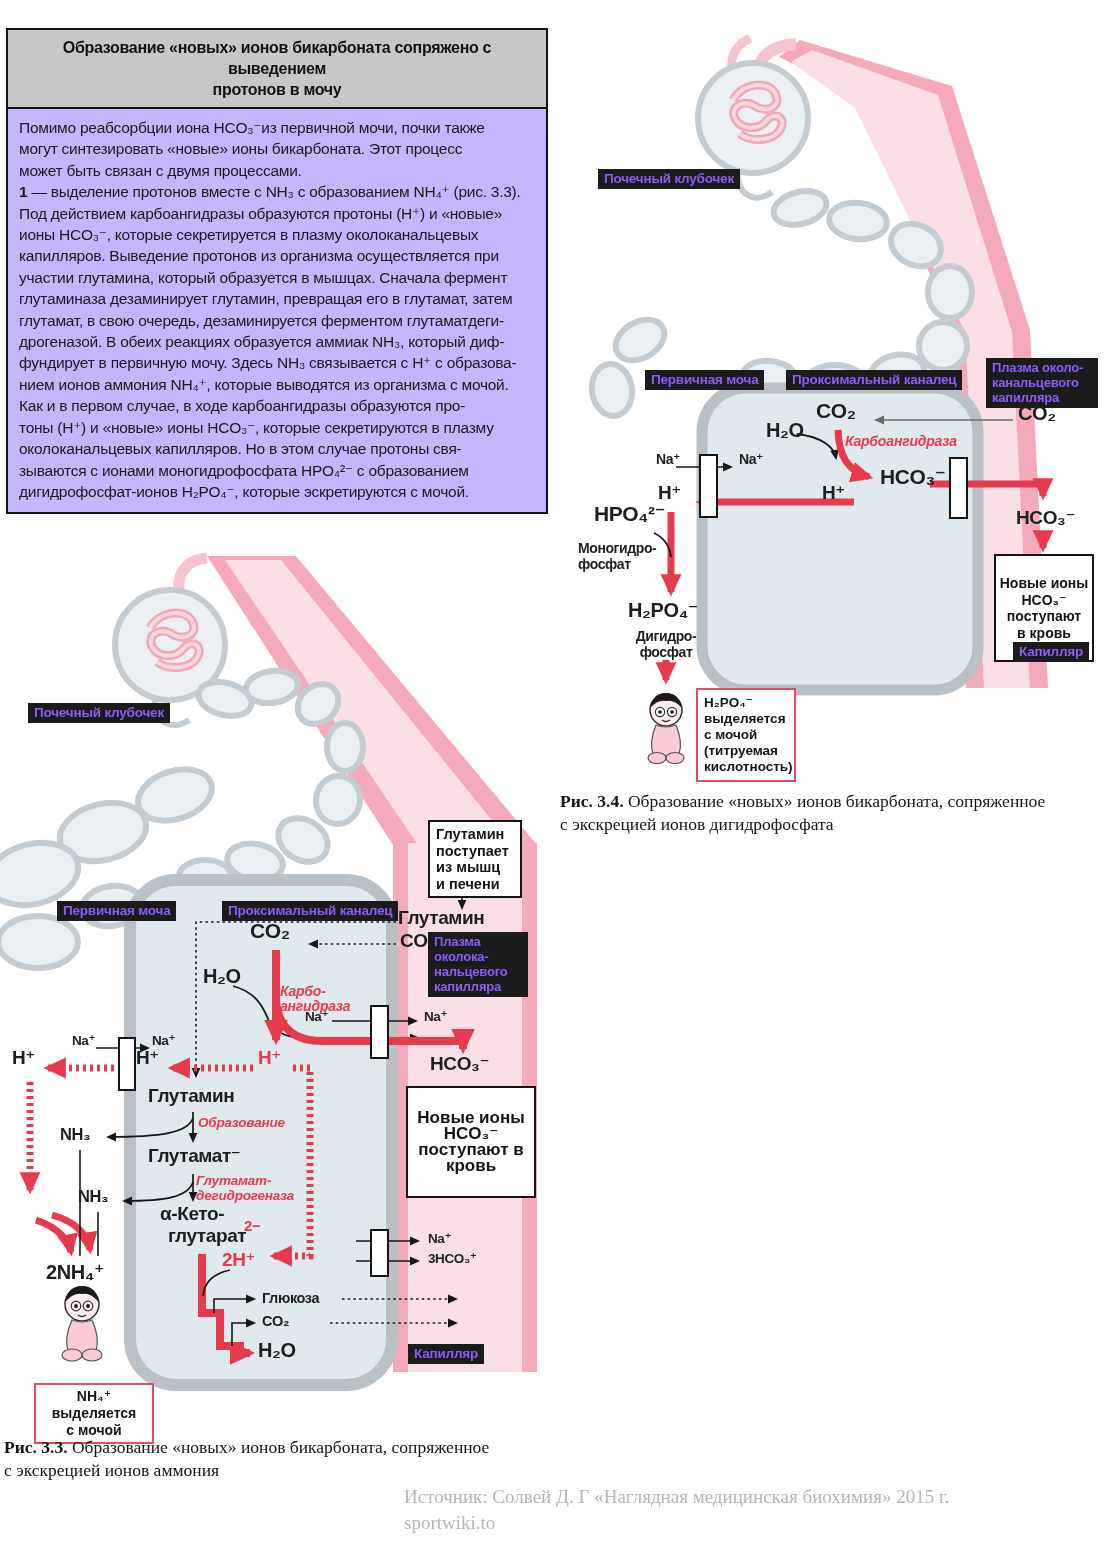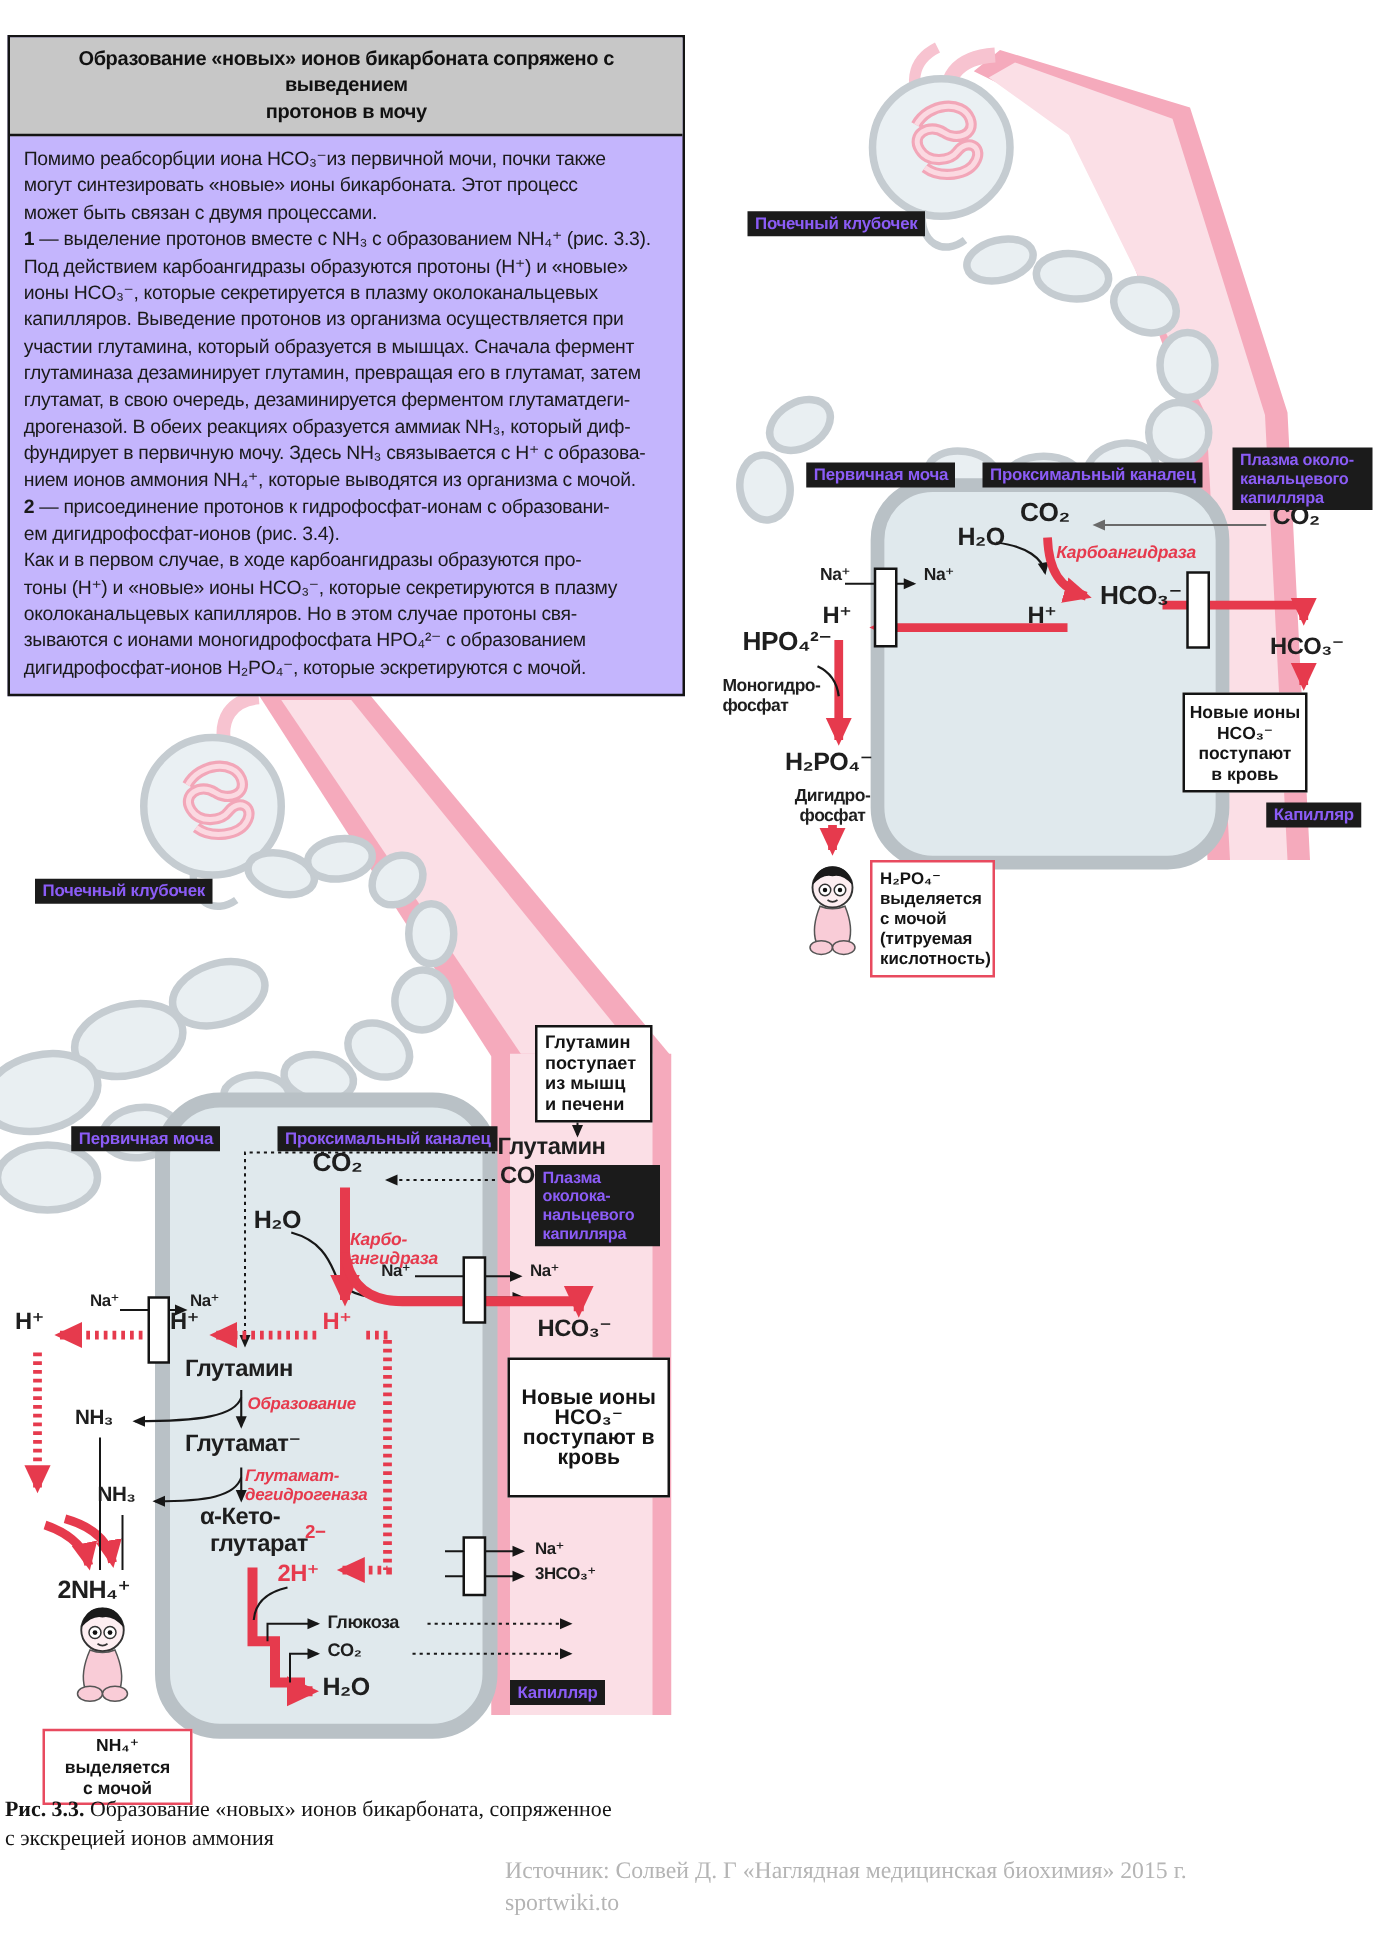--- a/index.html
+++ b/index.html
@@ -199,22 +199,20 @@
     <div class="para"><b>1</b><span> — выделение протонов вместе с NH₃ с образованием NH₄⁺ (рис. 3.3).
 Под действием карбоангидразы образуются протоны (H⁺) и «новые»
 ионы HCO₃⁻, которые секретируется в плазму околоканальцевых
 капилляров. Выведение протонов из организма осуществляется при
 участии глутамина, который образуется в мышцах. Сначала фермент
 глутаминаза дезаминирует глутамин, превращая его в глутамат, затем
 глутамат, в свою очередь, дезаминируется ферментом глутаматдеги-
 дрогеназой. В обеих реакциях образуется аммиак NH₃, который диф-
 фундирует в первичную мочу. Здесь NH₃ связывается с H⁺ с образова-
 нием ионов аммония NH₄⁺, которые выводятся из организма с мочой.</span></div>
-    <div class="para"><b>2</b><span> — присоединение протонов к гидрофосфат-ионам с образовани-
-ем дигидрофосфат-ионов (рис. 3.4).</span></div>
     <div class="para">Как и в первом случае, в ходе карбоангидразы образуются про-
 тоны (H⁺) и «новые» ионы HCO₃⁻, которые секретируются в плазму
 околоканальцевых капилляров. Но в этом случае протоны свя-
 зываются с ионами моногидрофосфата HPO₄²⁻ с образованием
 дигидрофосфат-ионов H₂PO₄⁻, которые эскретируются с мочой.</div>
   </div>
 </div>
 
 <div class="lbl tag" style="left:598px;top:169px">Почечный клубочек</div>
 <div class="lbl tag" style="left:645px;top:370px">Первичная моча</div>
@@ -231,30 +229,32 @@
 <div class="chem" style="left:658px;top:483px;font-size:19px">H⁺</div>
 <div class="chem" style="left:822px;top:483px;font-size:19px">H⁺</div>
 <div class="chem" style="left:880px;top:466px;font-size:21px">HCO₃⁻</div>
 <div class="chem" style="left:1016px;top:508px;font-size:19px">HCO₃⁻</div>
 <div class="chem" style="left:594px;top:503px;font-size:21px">HPO₄²⁻</div>
 <div class="chem" style="left:578px;top:540px;font-size:14px;line-height:16px">Моногидро-
 фосфат</div>
 <div class="chem" style="left:628px;top:600px;font-size:20px">H₂PO₄⁻</div>
 <div class="chem" style="left:632px;top:628px;font-size:14px;line-height:16px;width:68px;text-align:center">Дигидро-
 фосфат</div>
-<div class="wbox" style="left:946px;top:554px;width:92px;font-size:14px;line-height:16.5px;padding:5px 2px;text-align:center">Новые ионы
+<div class="wbox" style="left:994px;top:554px;width:92px;font-size:14px;line-height:16.5px;padding:19px 2px;text-align:center">Новые ионы
 HCO₃⁻
 поступают
 в кровь</div>
 <div class="lbl tag" style="left:1013px;top:642px">Капилляр</div>
 <div class="rbox" style="left:696px;top:688px;width:84px;font-size:13.5px;line-height:16px;padding:5px 6px">H₂PO₄⁻
 выделяется
 с мочой
 (титруемая
 кислотность)</div>
+<div class="caption" style="left:560px;top:790px;width:544px"><b>Рис. 3.4.</b><span> Образование «новых» ионов бикарбоната, сопряженное
+с экскрецией ионов дигидрофосфата</span></div>
 
 <div class="lbl tag" style="left:28px;top:703px">Почечный клубочек</div>
 <div class="lbl tag" style="left:57px;top:901px">Первичная моча</div>
 <div class="lbl tag" style="left:222px;top:901px">Проксимальный каналец</div>
 <div class="wbox" style="left:428px;top:820px;width:78px;font-size:14.5px;line-height:16.5px;padding:4px 6px;text-align:left">Глутамин
 поступает
 из мышц
 и печени</div>
 <div class="chem" style="left:398px;top:908px;font-size:19px">Глутамин</div>
 <div class="chem" style="left:400px;top:931px;font-size:19px">CO₂</div>

